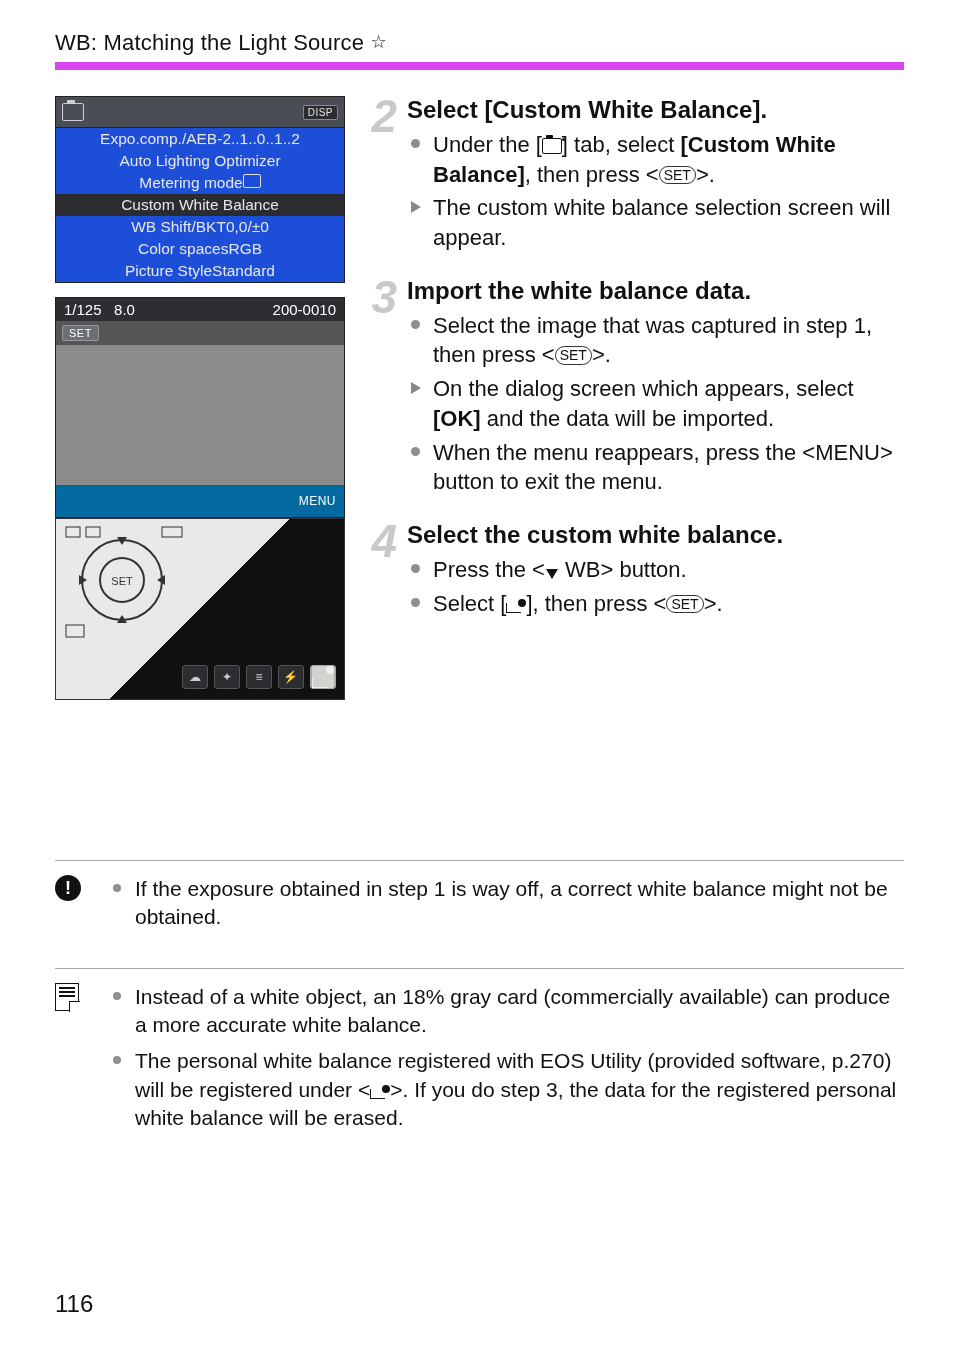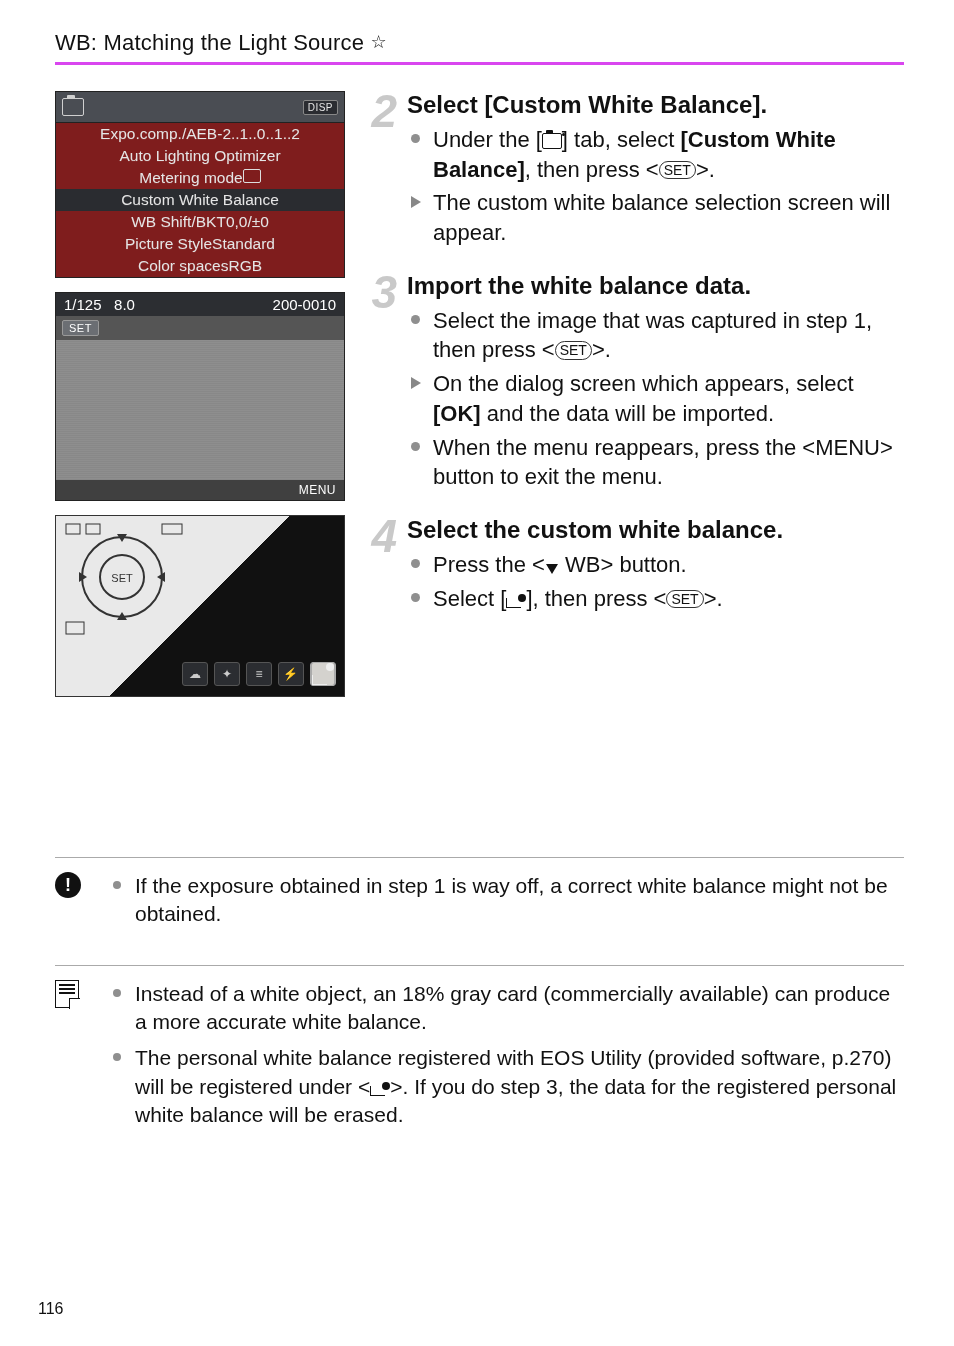--- a/index.html
+++ b/index.html
@@ -1,35 +1,35 @@
 <!DOCTYPE html>
 <html><head>
 <meta charset="utf-8">
 <style>
   html,body{margin:0;padding:0;background:#fff;font-family:Arial,Helvetica,sans-serif;color:#111}
   .page{width:954px;height:1346px;position:relative;box-sizing:border-box;padding:30px 50px 30px 55px}
-  .hdr{font-size:22px;letter-spacing:.2px;border-bottom:3px solid #d946ef;padding-bottom:6px;margin-bottom:26px}
+  .hdr{font-size:22px;letter-spacing:.2px;border-bottom:8px solid #d946ef;padding-bottom:6px;margin-bottom:26px}
   .star{font-size:18px;position:relative;top:-2px}
   .main{display:flex;gap:18px}
   .left{width:290px;flex:0 0 290px}
   .right{flex:1}
-  .lcd{background:#7f1d1d;border:1px solid #222;margin-bottom:14px;color:#e5e5e5;font-size:16px}
+  .lcd{background:#1d4ed8;border:1px solid #222;margin-bottom:14px;color:#e5e5e5;font-size:16px}
   .lcd .tabs{display:flex;align-items:center;height:30px;background:#4a4d53;border-bottom:1px solid #222;padding:0 6px;gap:10px}
   .lcd .tabs .cam{width:20px;height:16px;border:1.5px solid #d0d0d0;border-radius:2px;position:relative}
   .lcd .tabs .cam:before{content:"";position:absolute;top:-4px;left:4px;width:8px;height:4px;background:#d0d0d0;border-radius:1px}
   .lcd .tabs .sp{flex:1}
   .lcd .tabs .disp{font-size:10px;background:#2a2c31;border:1px solid #888;padding:1px 4px;border-radius:2px;letter-spacing:.5px}
   .lcd .row{display:flex;justify-content:center;padding:2px 10px;font-size:15.5px;text-shadow:0 1px 0 rgba(255,255,255,.06)}
   .lcd .row.sel{background:#2a2c30}
   .lcd .row .ico{width:16px;height:12px;border:1.5px solid #ddd;border-radius:2px;display:inline-block}
-  .lcd2{background:#555;border:1px solid #222;margin-bottom:14px;color:#fff}
+  .lcd2{background:#555;border:1px solid #222;color:#fff}
   .lcd2 .bar{display:flex;justify-content:space-between;padding:3px 8px;font-size:15px;background:#2c2e32}
   .lcd2 .tag{display:inline-block;background:#6b6e73;font-size:11px;padding:1px 6px;margin:4px 6px;border:1px solid #999;border-radius:2px;letter-spacing:.5px}
   .lcd2 .img{height:140px;background:repeating-linear-gradient(0deg,#888 0 1px,#8e8e8e 1px 2px)}
-  .lcd2 .menu{text-align:right;font-size:12px;padding:3px 8px;background:#404040;letter-spacing:.5px}
+  .lcd2 .menu{text-align:right;font-size:12px;padding:9px 8px;background:#0369a1;letter-spacing:.5px}
   .camshot{height:180px;position:relative;border:1px solid #333;background:linear-gradient(135deg,#e9e9e9 0 50%,#111 50% 100%)}
   .camshot svg{position:absolute;left:6px;top:6px}
   .wbstrip{position:absolute;right:8px;bottom:10px;display:flex;gap:6px}
   .wbstrip span{width:24px;height:22px;background:#2b2d31;border:1px solid #555;border-radius:3px;display:flex;align-items:center;justify-content:center;color:#ccc;font-size:12px}
   .wbstrip span.sel{background:#5a5d63;border-color:#aaa}
   .step{display:flex;gap:10px;margin-bottom:20px}
   .stepnum{font-size:46px;font-weight:700;color:#c9c9c9;font-style:italic;line-height:.9;width:34px;text-align:right;flex:0 0 34px}
   .step h2{margin:0 0 6px 0;font-size:24px;font-weight:700}
   .step ul{margin:0;padding:0;list-style:none}
   .step li{position:relative;padding-left:26px;font-size:22px;line-height:1.35;margin-bottom:4px}
@@ -46,21 +46,21 @@
   .notes{margin-top:160px}
   .notebox{display:flex;gap:18px;margin-bottom:28px;border-top:1px solid #aaa;padding-top:14px}
   .notebox .nicon{flex:0 0 38px}
   .notebox ul{margin:0;padding:0;list-style:none;flex:1}
   .notebox li{position:relative;padding-left:24px;font-size:21px;line-height:1.35;margin-bottom:8px}
   .notebox li:before{content:"";position:absolute;left:2px;top:9px;width:8px;height:8px;border-radius:50%;background:#8f8f8f}
   .warnicon{width:26px;height:26px;border-radius:50%;background:#111;color:#fff;display:flex;align-items:center;justify-content:center;font-weight:900;font-size:18px}
   .docicon{width:22px;height:26px;border:1.8px solid #111;position:relative}
   .docicon:before{content:"";position:absolute;left:3px;top:3px;right:3px;height:2px;background:#111;box-shadow:0 4px 0 #111,0 8px 0 #111}
   .docicon:after{content:"";position:absolute;right:-2px;bottom:-2px;width:10px;height:10px;background:#fff;border-left:1.8px solid #111;border-top:1.8px solid #111}
-  .pnum{position:absolute;left:38px;bottom:28px;font-size:16px}
+  .pnum{position:absolute;left:55px;bottom:28px;font-size:24px}
   b{font-weight:700}
 </style>
 </head>
 <body>
 <div class="page">
 
   <div class="hdr">
     <span>WB: Matching the Light Source</span>
     <span class="star">☆</span>
   </div>
@@ -88,26 +88,26 @@
           </div>
         <div class="row sel">
             <span>Custom White Balance</span>
             <span></span>
           </div>
         <div class="row">
             <span>WB Shift/BKT</span>
             <span>0,0/±0</span>
           </div>
         <div class="row">
+            <span>Color space</span>
+            <span>sRGB</span>
+          </div>
+        <div class="row">
             <span>Picture Style</span>
             <span>Standard</span>
-          </div>
-        <div class="row">
-            <span>Color space</span>
-            <span>sRGB</span>
           </div>
       </div>
 
       <div class="lcd2">
         <div class="bar">
           <span><span>1/125</span>&nbsp;&nbsp;&nbsp;<span>8.0</span></span>
           <span>200-0010</span>
         </div>
         <span class="tag">SET</span>
         <div class="img"></div>

